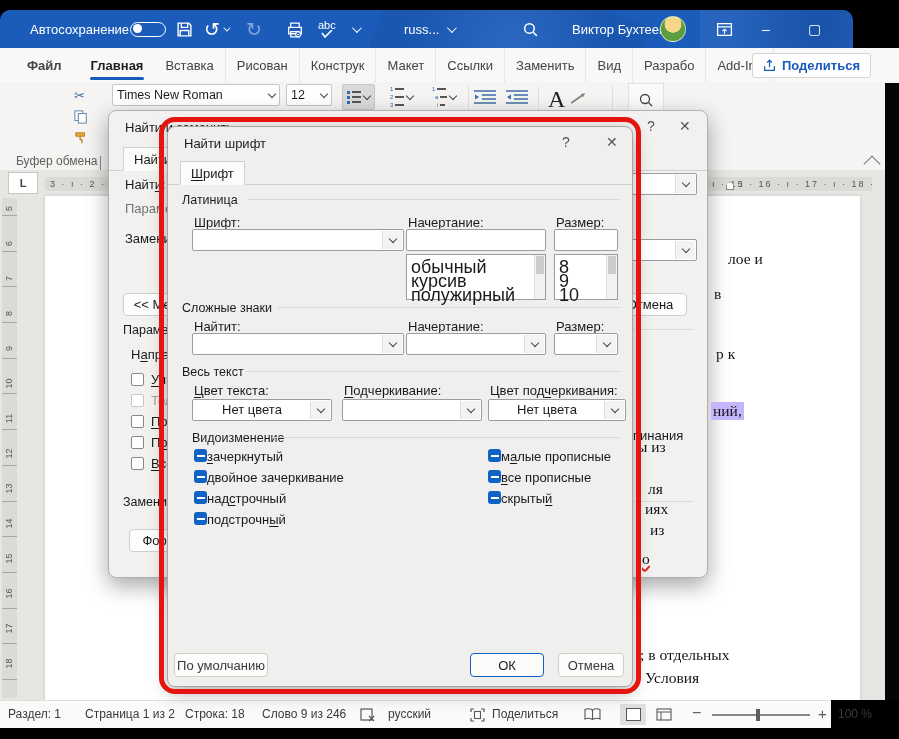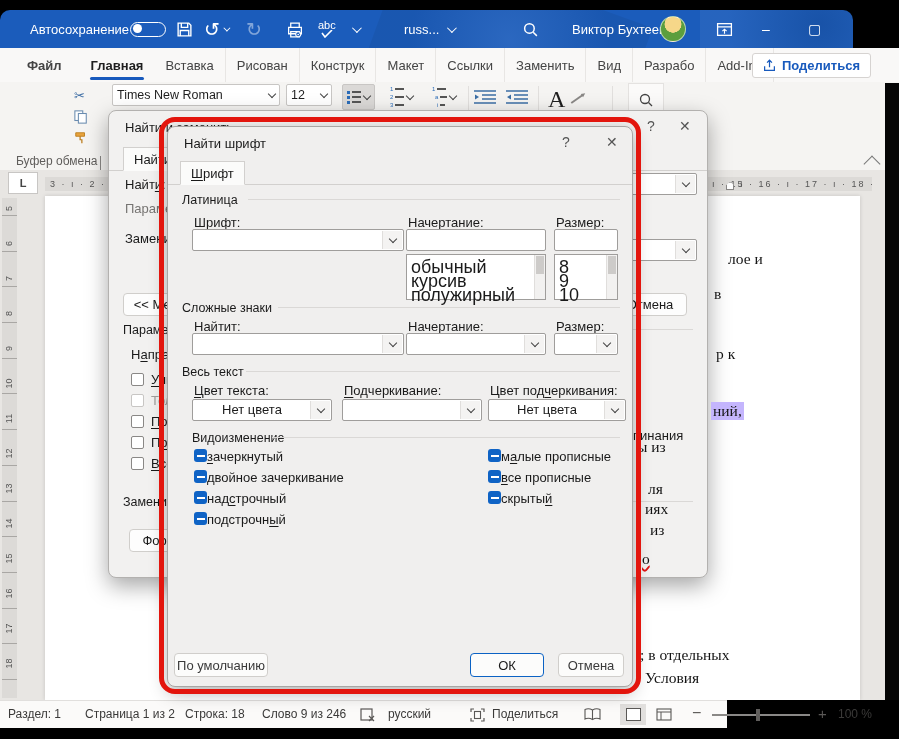--- a/index.html
+++ b/index.html
@@ -127,21 +127,21 @@
   .samplebox { position:absolute; left:10px; top:14px; width:418px; height:48px; background:#fff; border:1px solid #8a8886;
     display:flex; align-items:center; padding:0 14px; }
   .uline { height:0; border-bottom:1.5px solid #000; }
   .s-lat { font-family:"Liberation Serif", serif; font-size:17px; margin:0 28px 0 22px; }
   .s-ar { font-family:"DejaVu Sans", sans-serif; font-size:14px; margin:0 26px 0 28px; }
   .fbtn { position:absolute; height:24px; border-radius:4px; border:1px solid #d0cecb; background:#fcfcfb;
     font-size:13px; display:flex; align-items:center; justify-content:center; color:#3a3a3a; }
   .fbtn.okd { border:1px solid #0b62c4; color:#1a1a1a; }
 
   
-  .statusbar { position:absolute; left:0; top:700px; width:727px; height:28px; background:#fbfaf9; border-top:1px solid #e1dfdd;
+  .statusbar { position:absolute; left:0; top:700px; width:831px; height:28px; background:#fbfaf9; border-top:1px solid #e1dfdd;
     font-size:12px; color:#3b3a39; }
   .st { position:absolute; top:6px; white-space:nowrap; }
   .sticon { position:absolute; top:7px; }
   .zoomtrack { position:absolute; left:712px; top:13px; width:98px; height:2px; background:#8a8886; }
   .zoomthumb { position:absolute; left:756px; top:8px; width:4px; height:12px; background:#605e5c; }
   .viewic { width:15px; height:13px; border:1.2px solid #5a5856; }
   u { text-underline-offset:2px; }
 </style>
 </head>
 <body>

